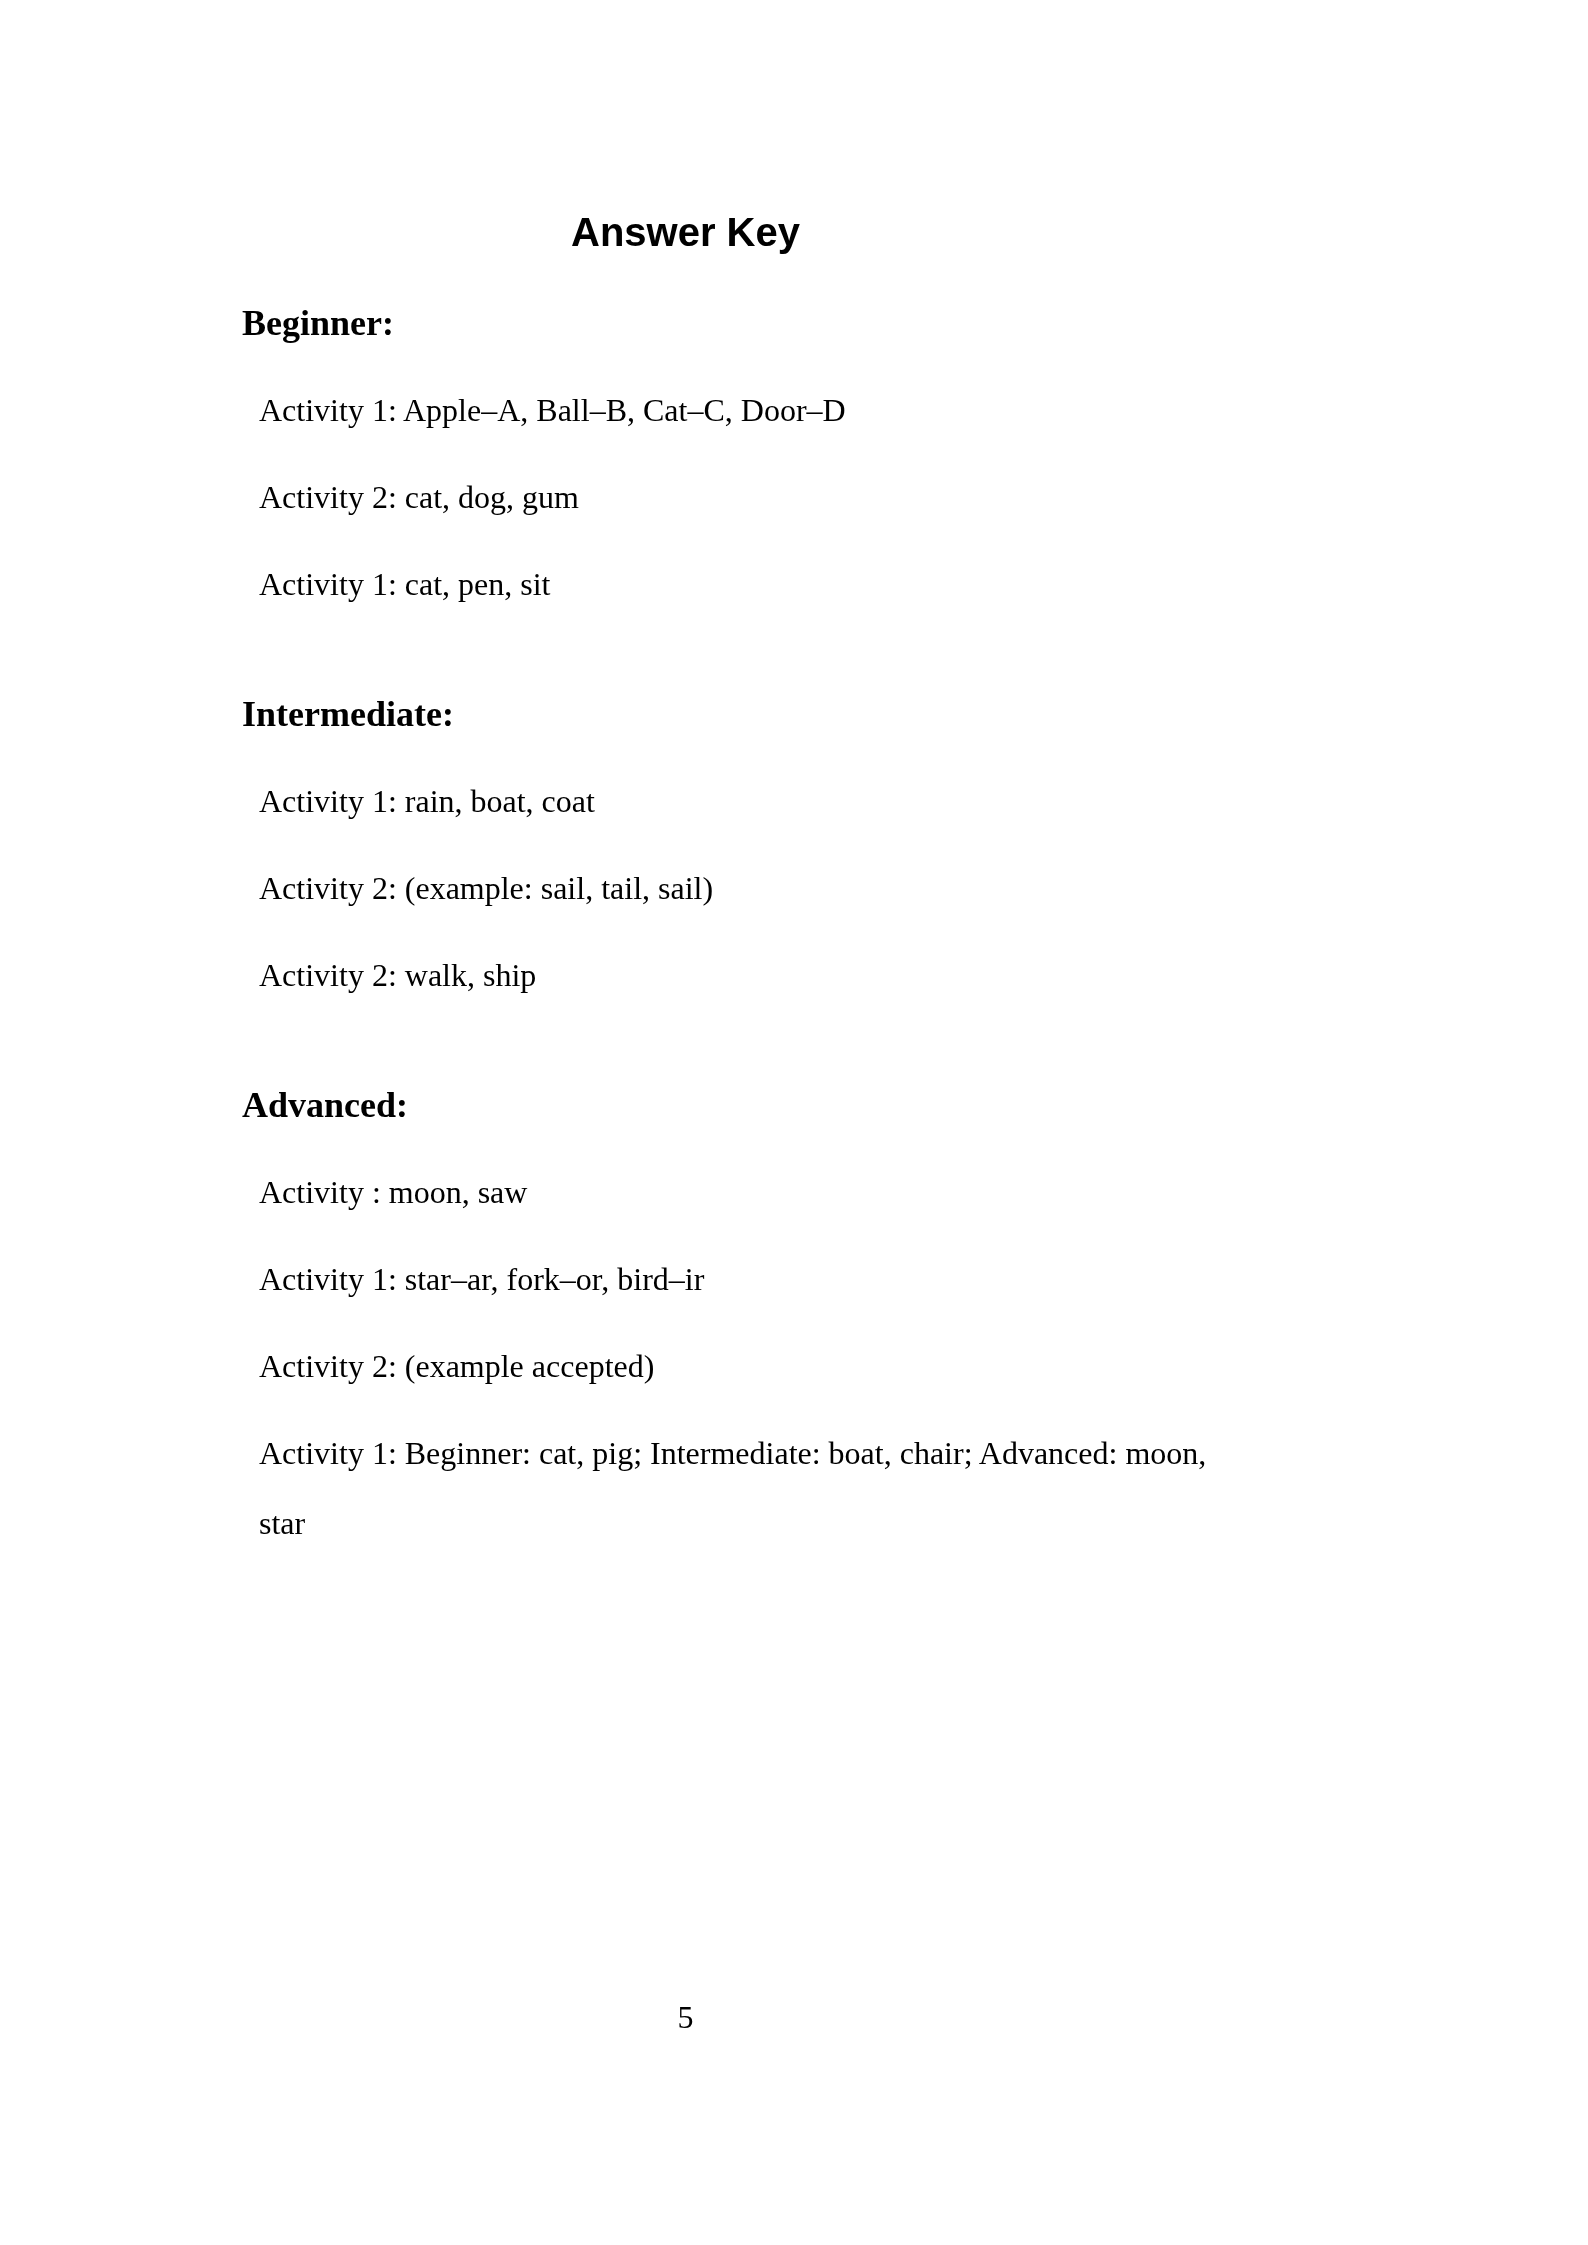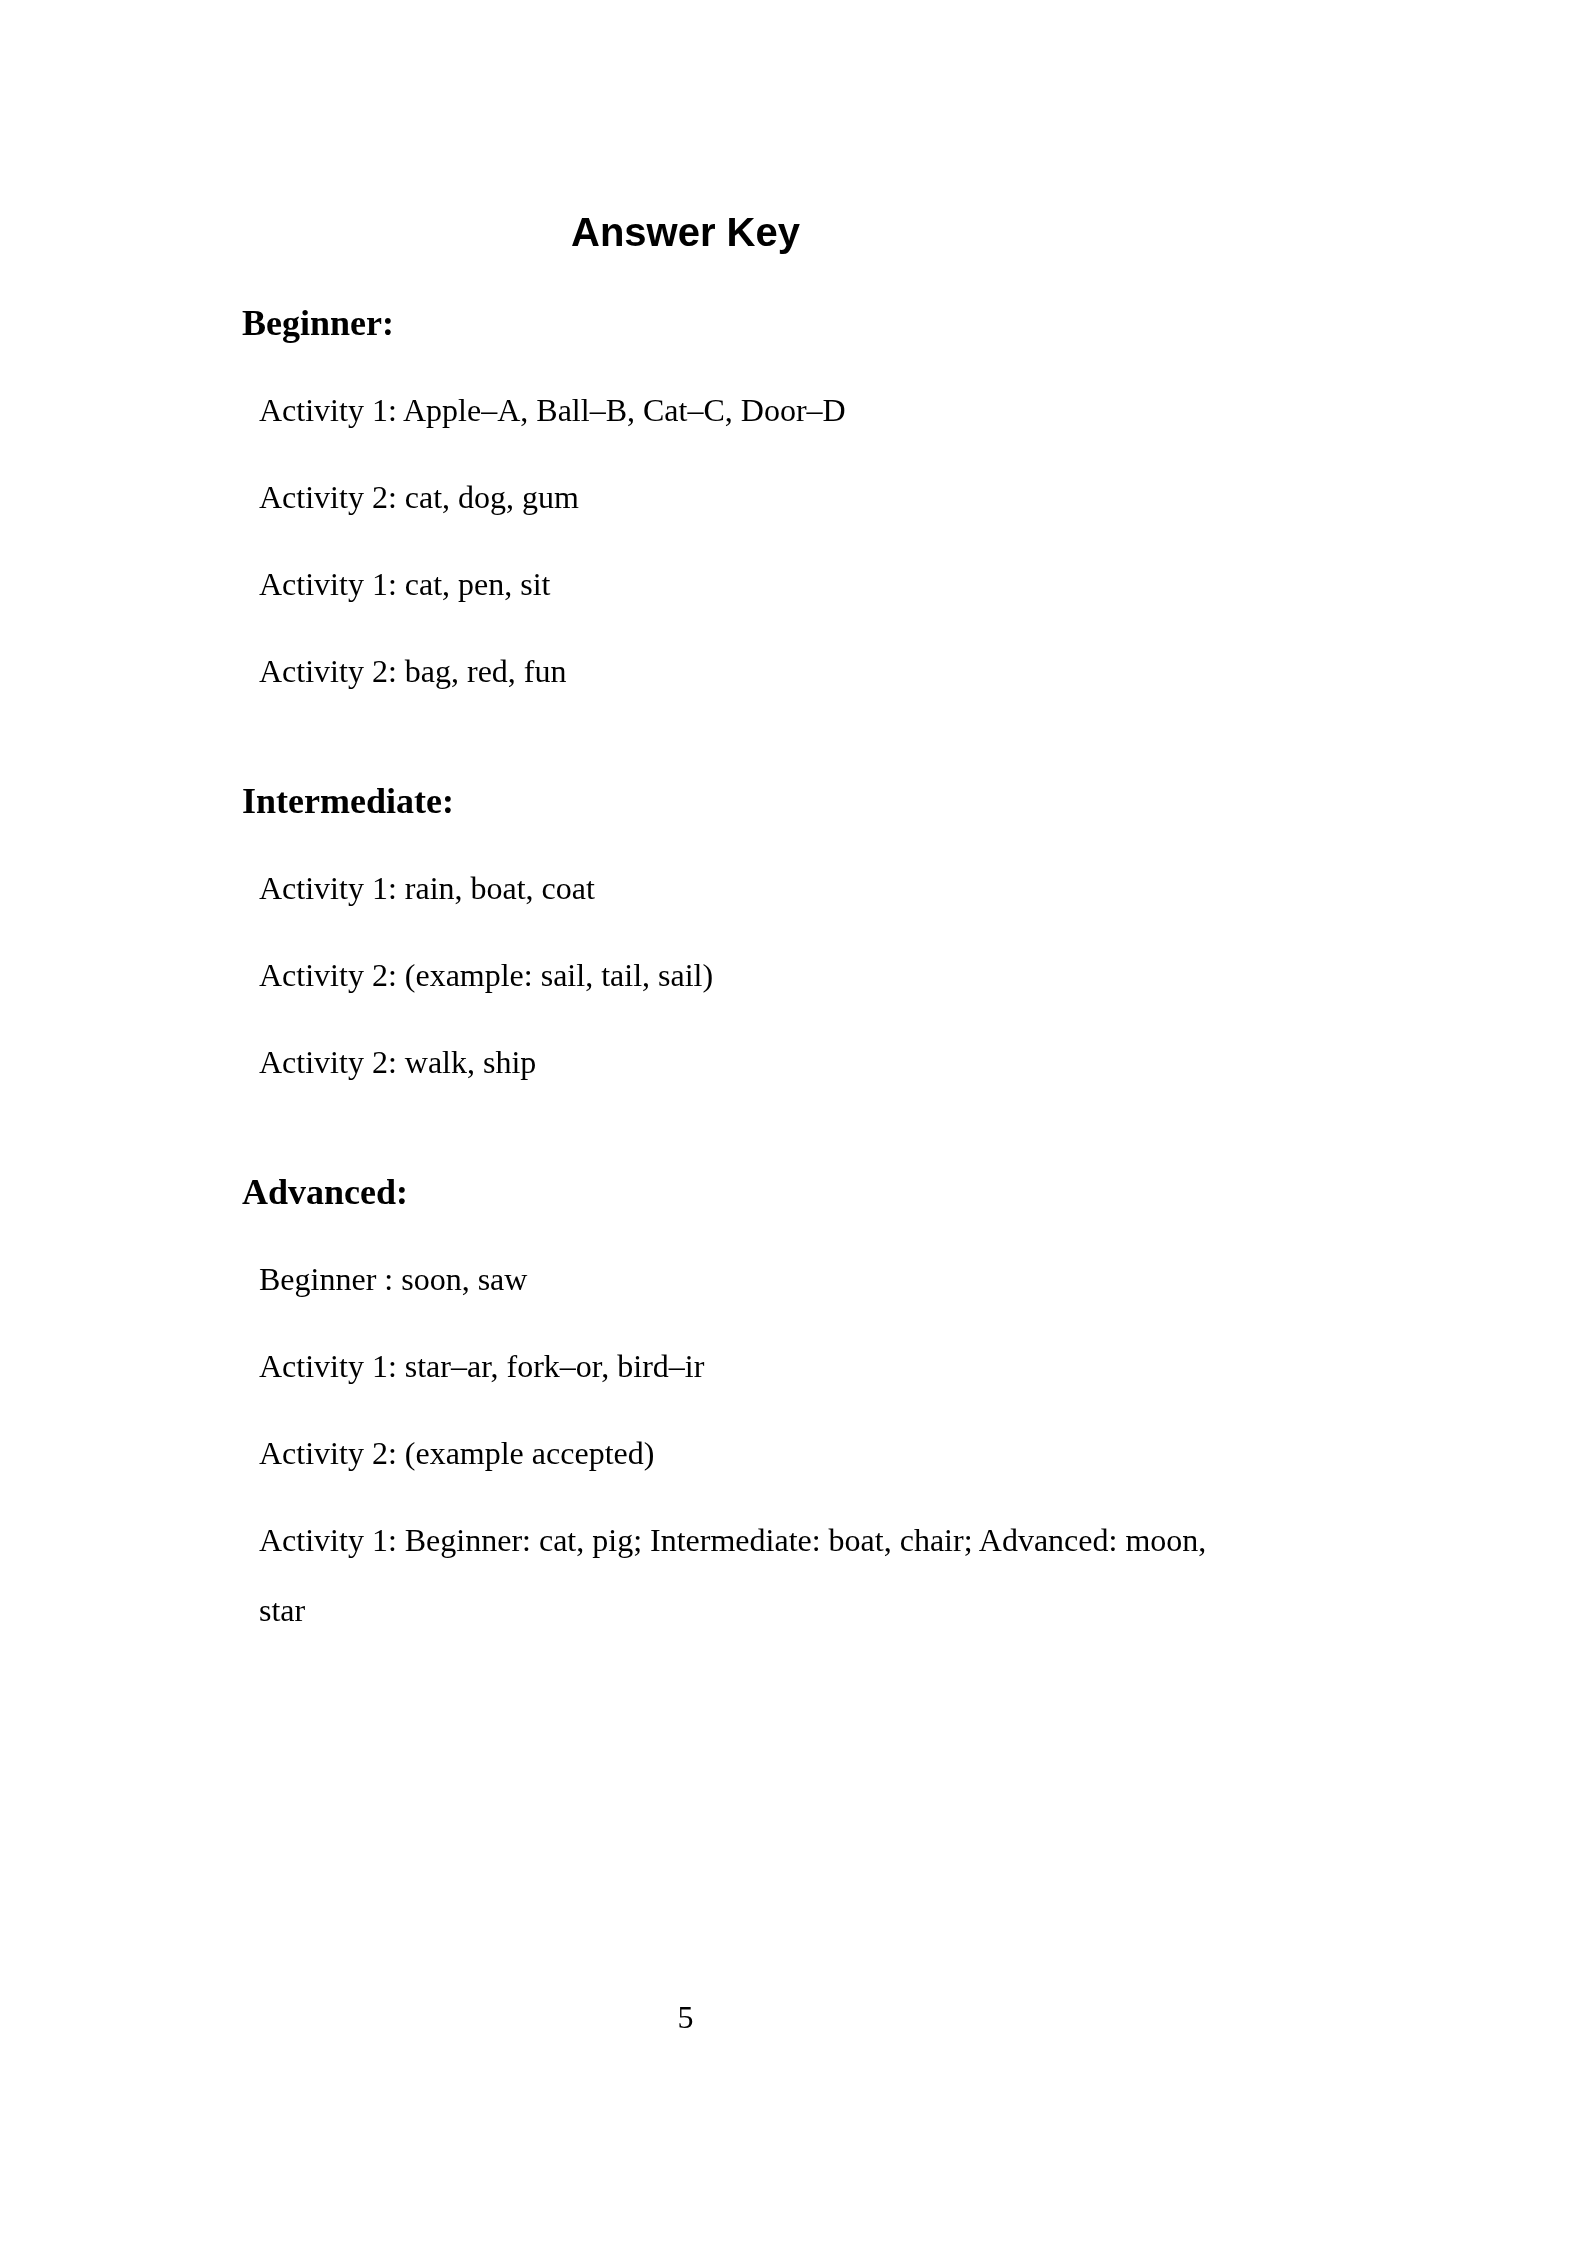--- a/index.html
+++ b/index.html
@@ -60,33 +60,32 @@
 
   <h1 class="doc-title">Answer Key</h1>
 
   <div class="content">
 
     <section class="section first">
       <h2>Beginner:</h2>
       <p>Activity 1: Apple–A, Ball–B, Cat–C, Door–D</p>
       <p>Activity 2: cat, dog, gum</p>
       <p>Activity 1: cat, pen, sit</p>
-      <p>Activity 2: bag, red, fun</p>
     </section>
 
     <section class="section">
       <h2>Intermediate:</h2>
       <p>Activity 1: rain, boat, coat</p>
       <p>Activity 2: (example: sail, tail, sail)</p>
       <p>Activity 2: walk, ship</p>
     </section>
 
     <section class="section">
       <h2>Advanced:</h2>
-      <p>Beginner : soon, saw</p>
+      <p>Activity : moon, saw</p>
       <p>Activity 1: star–ar, fork–or, bird–ir</p>
       <p>Activity 2: (example accepted)</p>
       <p>Activity 1: Beginner: cat, pig; Intermediate: boat, chair; Advanced: moon, star</p>
     </section>
 
   </div>
 
   <div class="page-number">5</div>
 
 </div>

